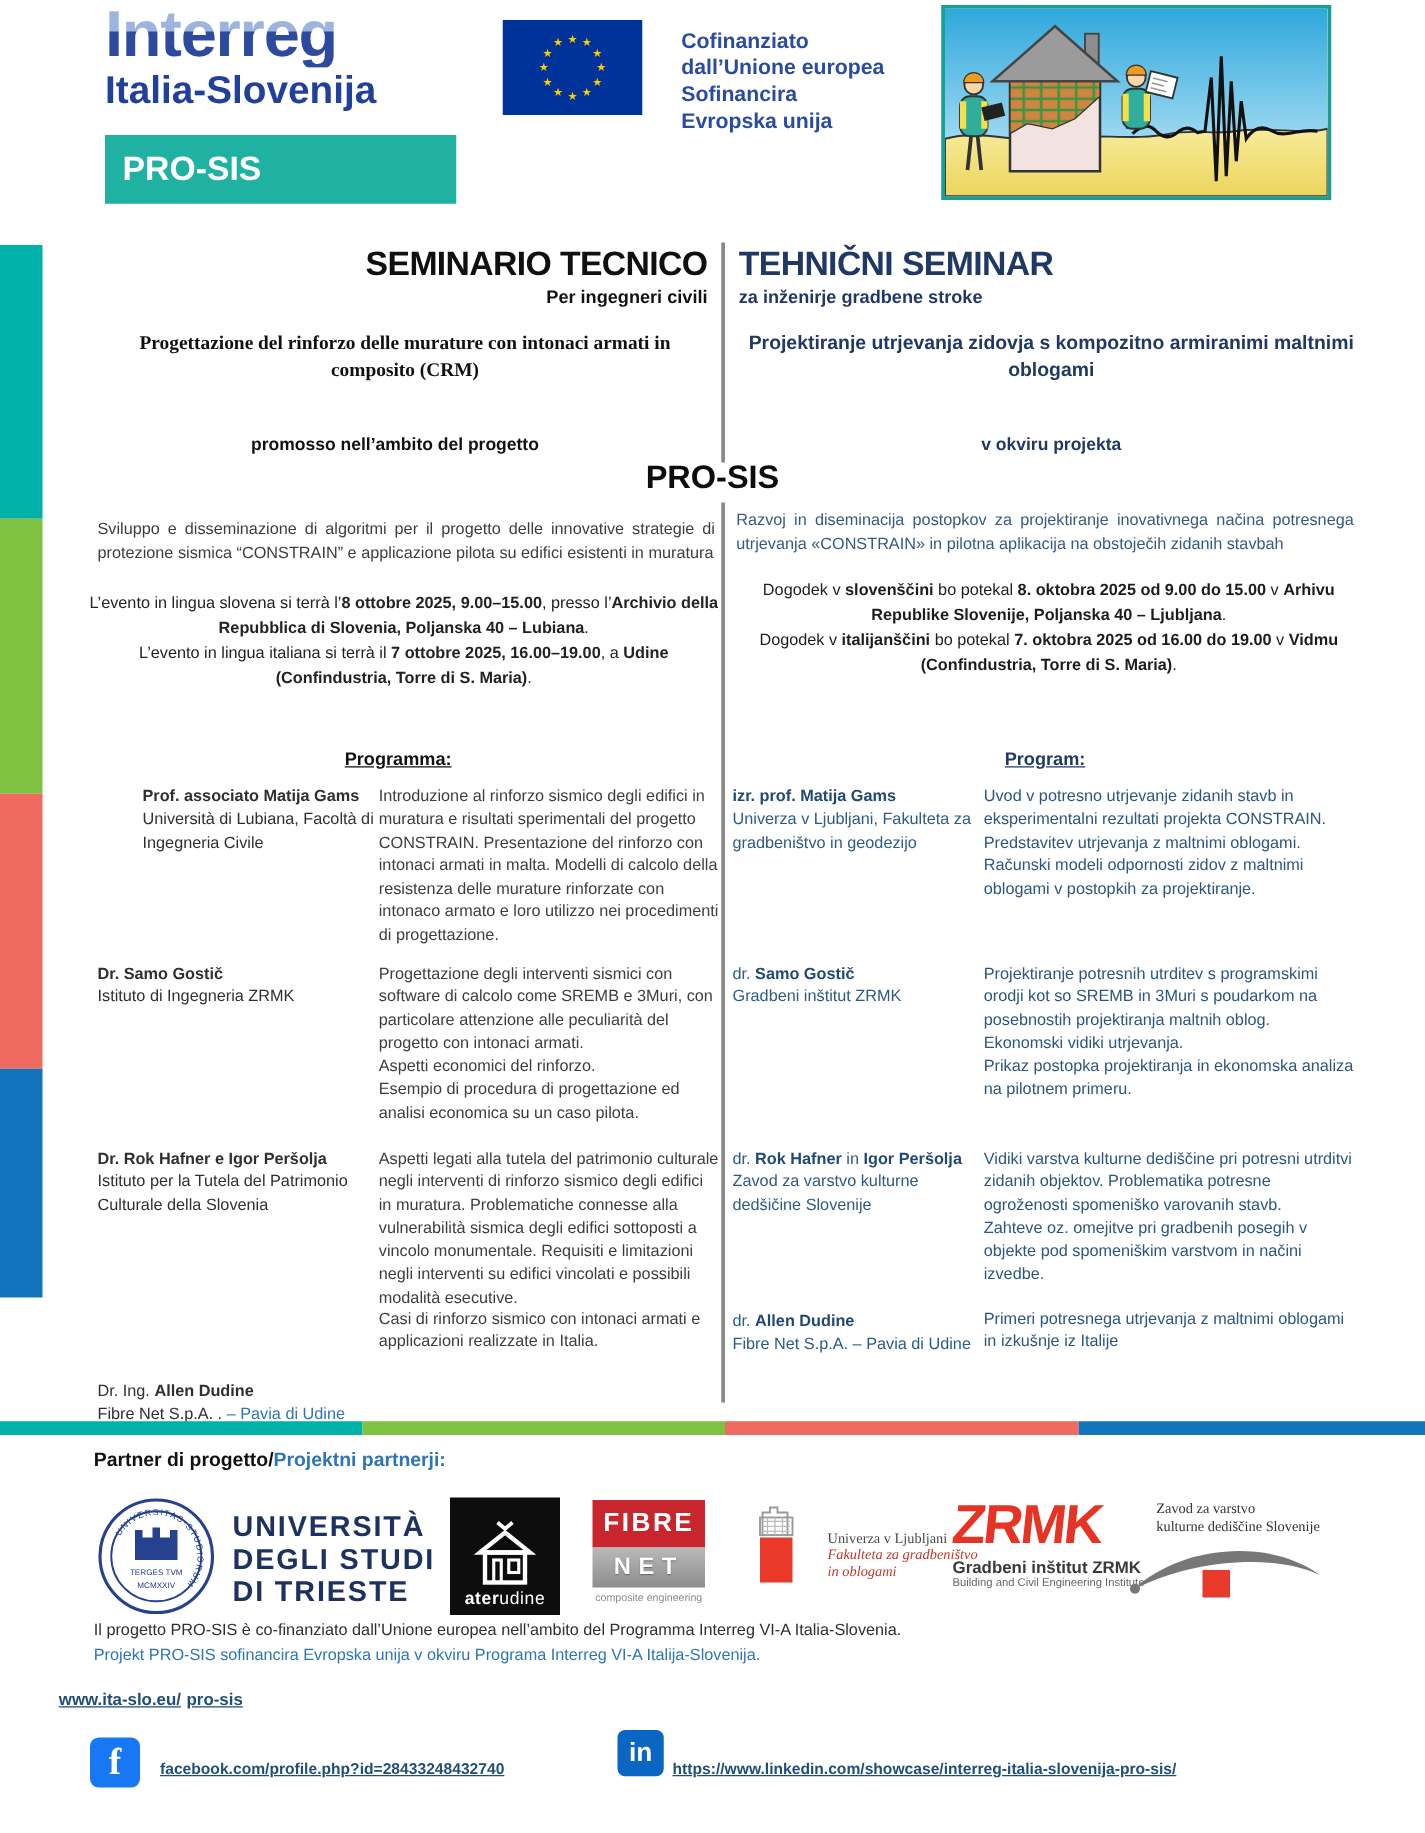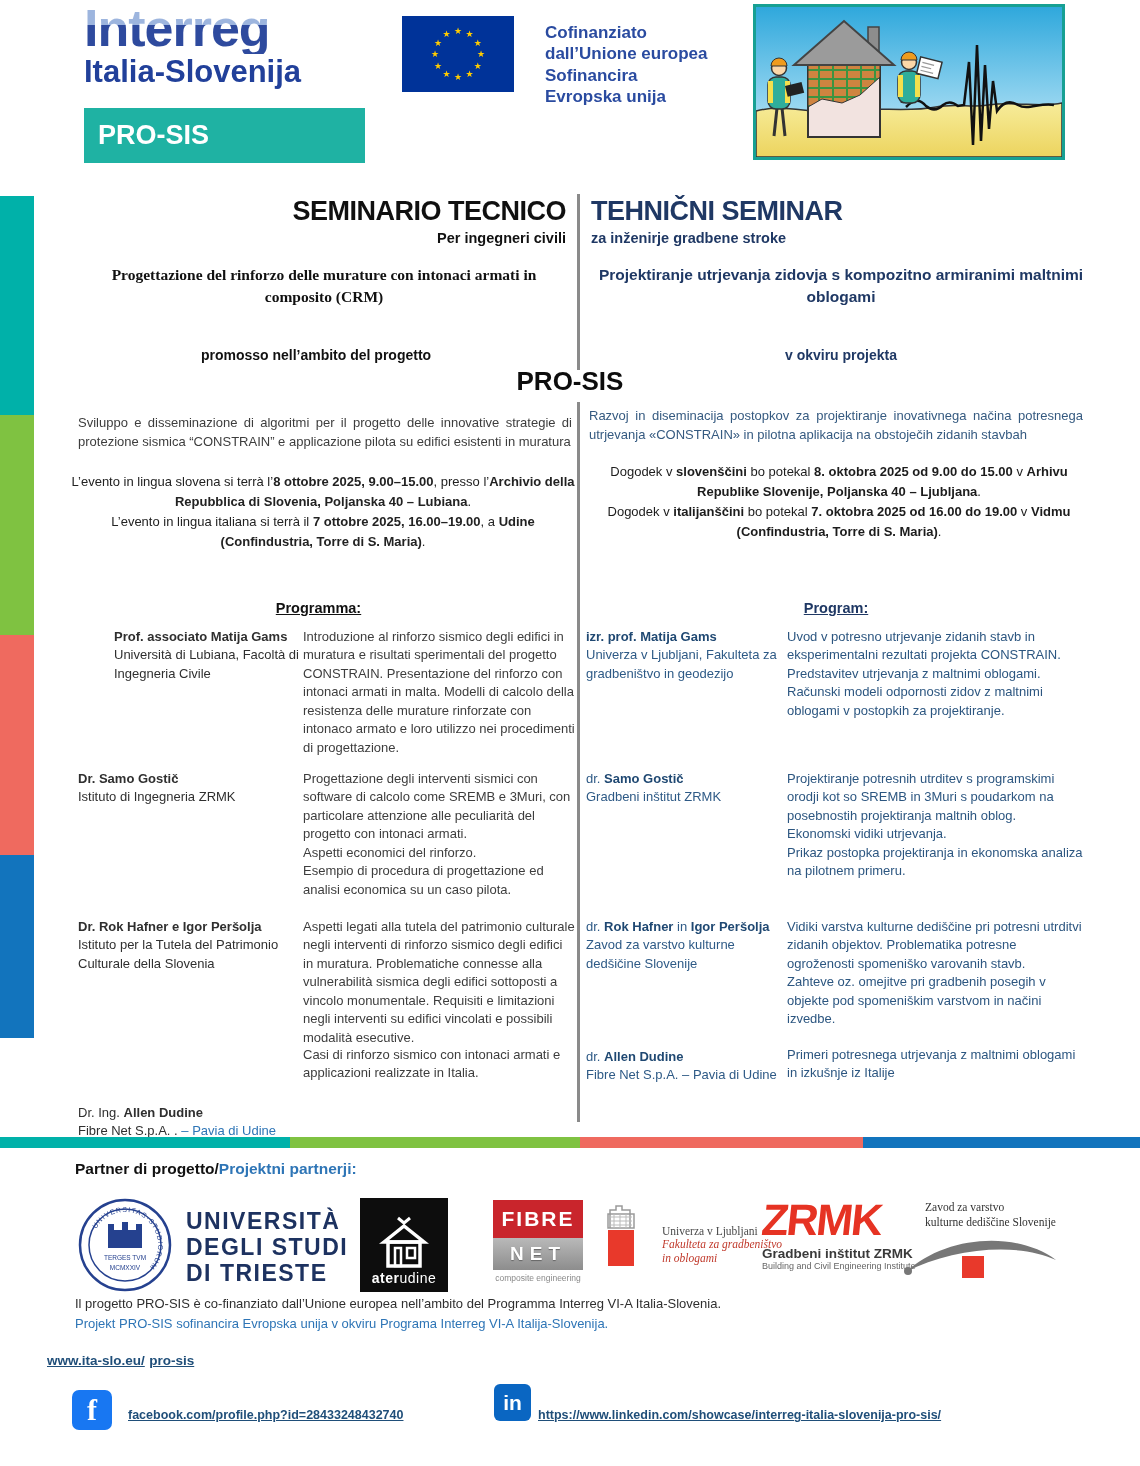--- a/index.html
+++ b/index.html
@@ -263,21 +263,21 @@
     <svg width="52" height="56" viewBox="0 0 52 56">
       <path d="M20,4 L26,9 L32,4" stroke="#fff" stroke-width="3" fill="none"></path>
       <polygon points="6,28 26,12 46,28" fill="none" stroke="#fff" stroke-width="3.5"></polygon>
       <rect x="10" y="28" width="32" height="24" fill="none" stroke="#fff" stroke-width="3.5"></rect>
       <rect x="17" y="34" width="6" height="18" fill="none" stroke="#fff" stroke-width="2.5"></rect>
       <rect x="29" y="34" width="8" height="10" fill="none" stroke="#fff" stroke-width="2.5"></rect>
     </svg>
     <div class="ater-name"><b>ater</b><span>udine</span></div>
   </div>
 
-  <div class="abs" style="left:474px; top:1200px; text-align:center;margin-left:19px;">
+  <div class="abs" style="left:474px; top:1200px; text-align:center;">
     <div class="fibre-top">FIBRE</div>
     <div class="fibre-bot">NET</div>
     <div class="fibre-cap">composite engineering</div>
   </div>
 
   <svg class="abs" style="left:600px; top:1200px;" width="52" height="80" viewBox="0 0 52 80">
     <path d="M10,28 L10,10 L16,10 L16,6 L22,6 L22,10 L30,10 L30,28" fill="none" stroke="#9a9a9a" stroke-width="1.5"></path>
     <rect x="8" y="14" width="26" height="14" fill="none" stroke="#9a9a9a" stroke-width="1.5"></rect>
     <path d="M10,17 h22 M10,21 h22 M10,25 h22 M14,14 v14 M20,14 v14 M26,14 v14" stroke="#bbb" stroke-width="1"></path>
     <rect x="8" y="30" width="26" height="36" fill="#e8392b"></rect>

